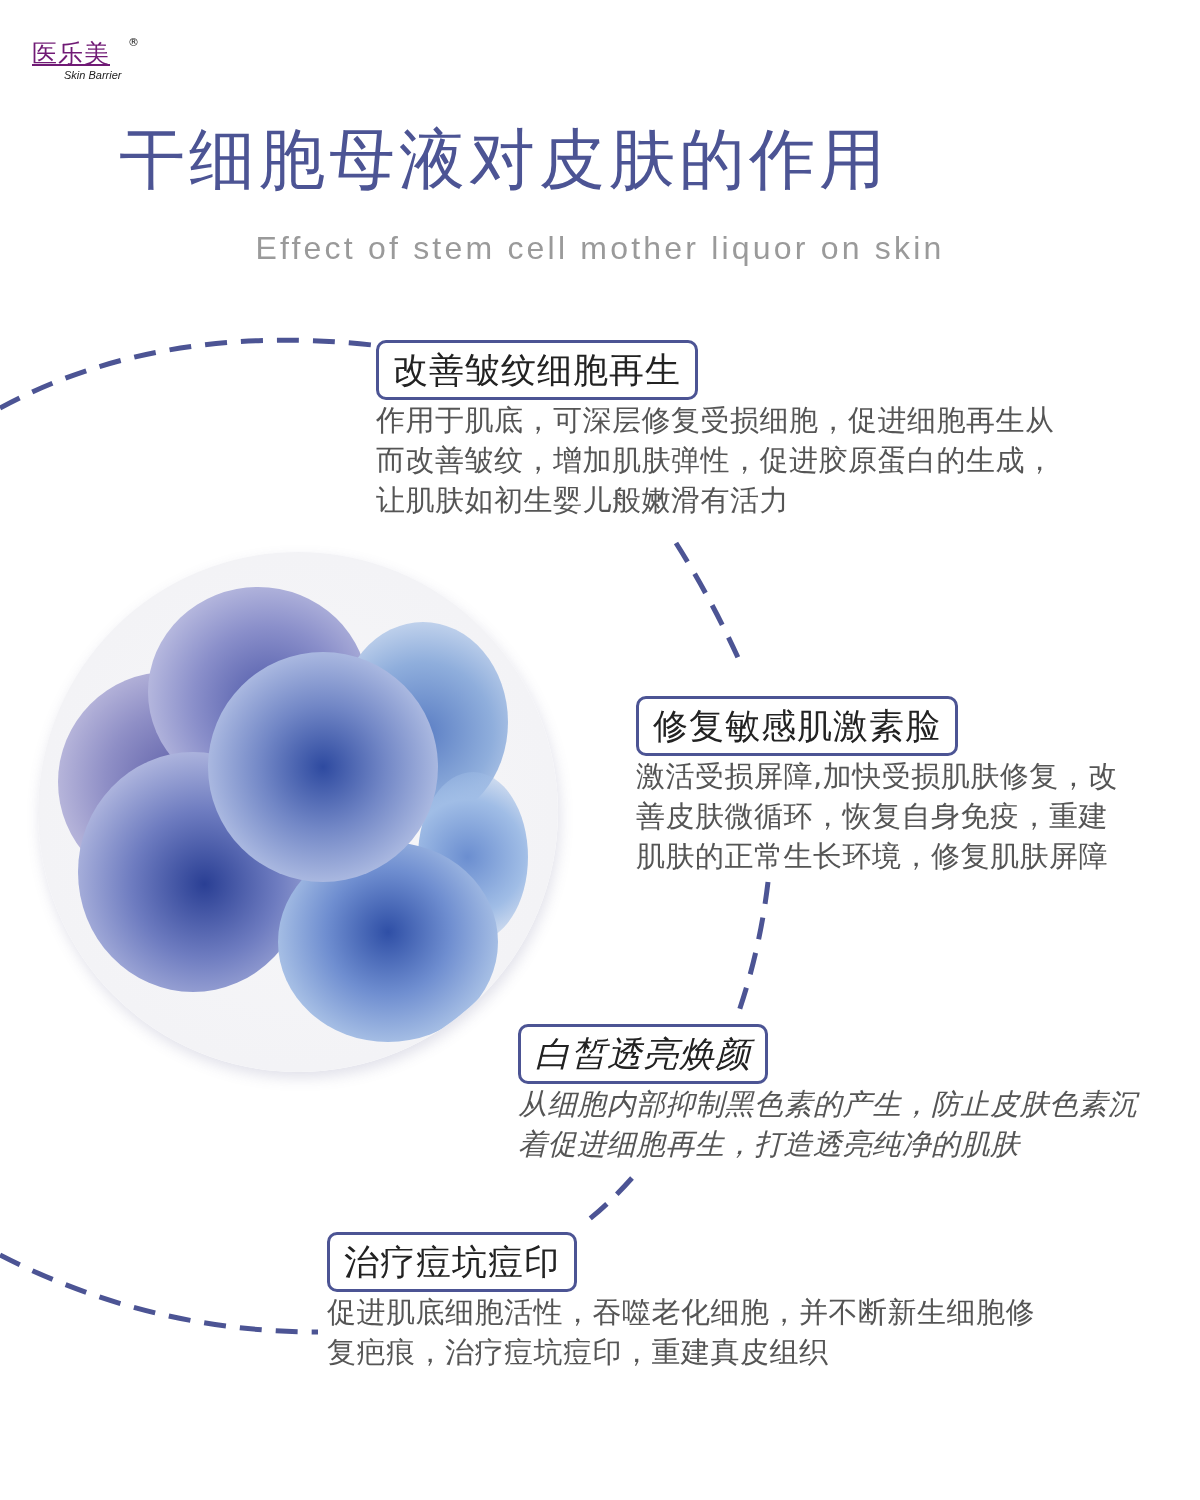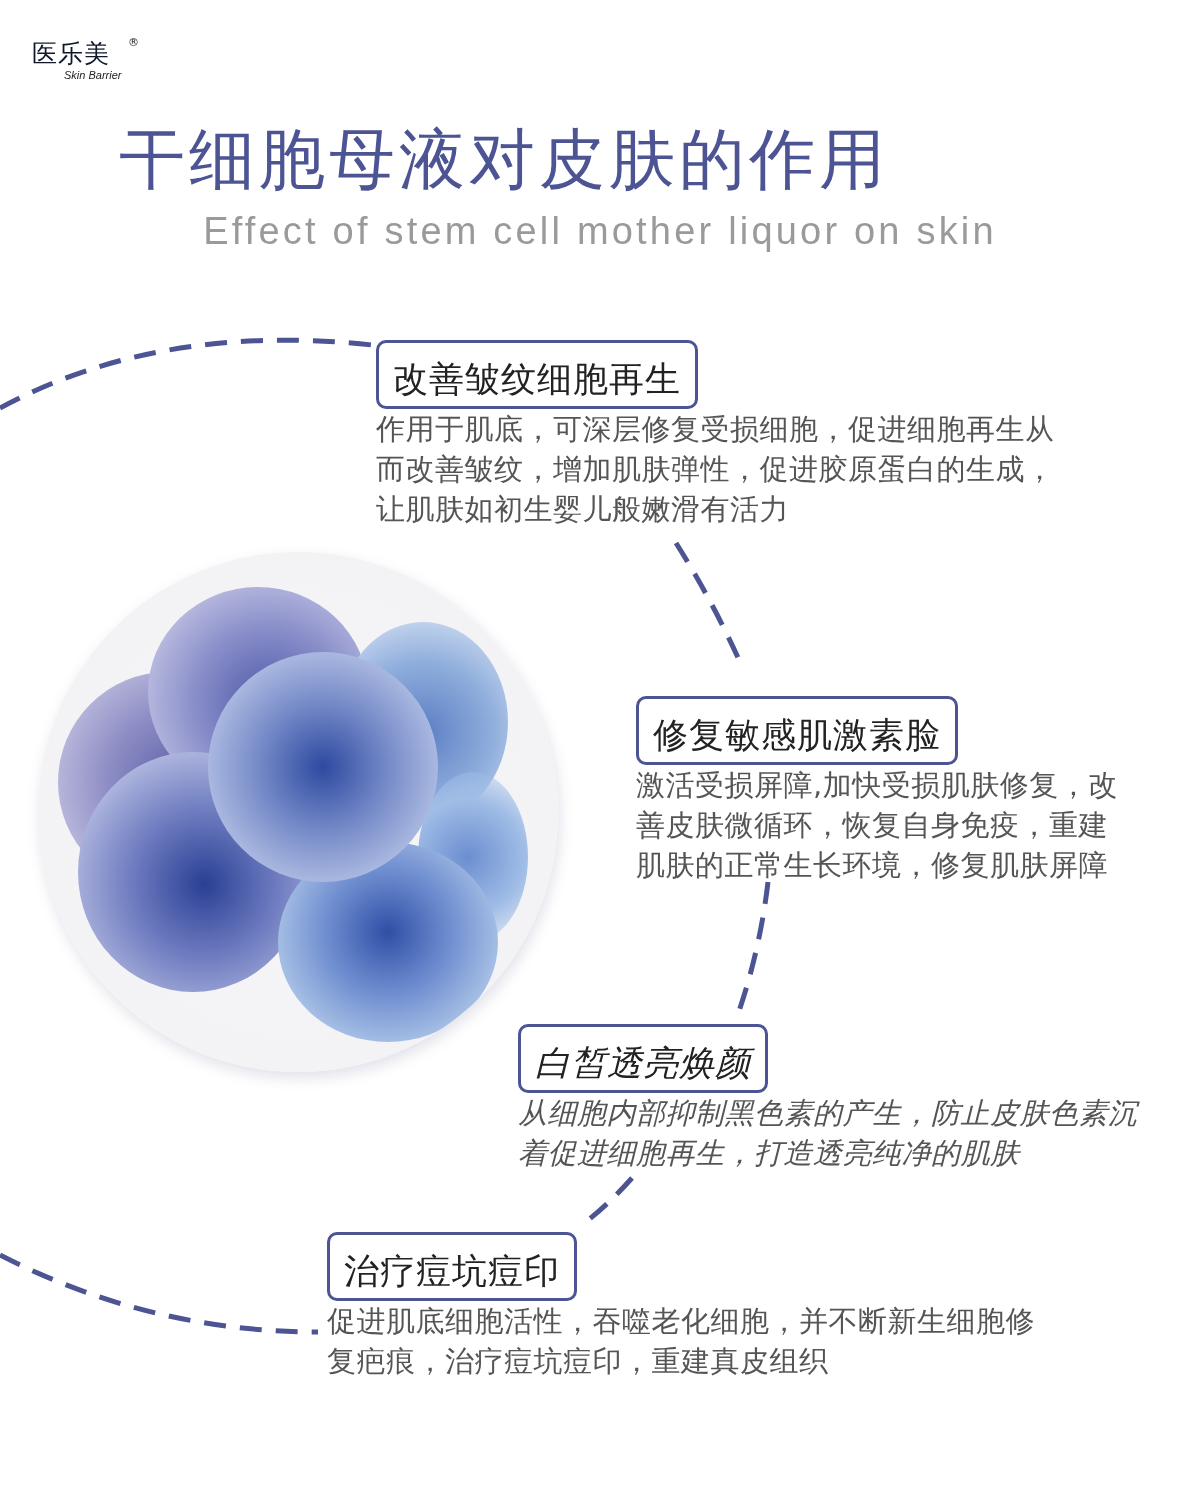--- a/index.html
+++ b/index.html
@@ -1,33 +1,33 @@
 <!DOCTYPE html>
 <html><head>
 <meta charset="utf-8">
 <style>
   html, body { margin:0; padding:0; background:#ffffff; }
   body { width:1200px; height:1500px; position:relative; overflow:hidden;
          font-family:"DejaVu Sans","Liberation Sans",sans-serif; }
   .logo { position:absolute; left:32px; top:40px; }
-  .logo-cn { font-family:"DejaVu Serif","Liberation Serif",serif; font-size:25px; color:#0f172a; letter-spacing:1px; line-height:28px; }
+  .logo-cn { font-family:"DejaVu Serif","Liberation Serif",serif; font-size:25px; color:#701a75; letter-spacing:1px; line-height:28px;text-decoration:underline; }
   .logo-reg { position:absolute; left:96px; top:-4px; font-size:11px; color:#222; }
   .logo-en { font-family:"Liberation Sans",sans-serif; font-style:italic; font-weight:normal; font-size:11px; color:#222; margin-left:32px; line-height:14px; }
   .title { position:absolute; left:0; width:1008px; top:120px; text-align:center;
            font-size:66px; color:#4c5494; letter-spacing:4px; line-height:80px; }
-  .subtitle { position:absolute; left:0; width:1200px; top:208px; text-align:center;
-              font-family:"Liberation Sans",sans-serif; font-size:38px; color:#9a9a9a; letter-spacing:3.2px; line-height:46px; }
+  .subtitle { position:absolute; left:0; width:1200px; top:225px; text-align:center;
+              font-family:"Liberation Sans",sans-serif; font-size:32px; color:#9a9a9a; letter-spacing:3.2px; line-height:46px; }
   svg.arc { position:absolute; left:0; top:0; }
   .cell { position:absolute; left:38px; top:552px; width:520px; height:520px; border-radius:50%;
           background:radial-gradient(circle at 50% 50%, #f7f7f9 0%, #f3f3f6 70%, #ececf1 100%);
           box-shadow: 2px 6px 14px rgba(90,90,140,0.18); overflow:hidden; }
   .blob { position:absolute; border-radius:50%; }
   .feature { position:absolute; }
   .feature-box { display:inline-block; border:3px solid #4c5494; border-radius:10px; background:#fff;
-                 padding:13px 14px 4px 14px; font-size:35px; color:#222; line-height:46px; letter-spacing:1px; }
+                 padding:4px 14px 4px 14px; font-size:35px; color:#222; line-height:46px; letter-spacing:1px; }
   .feature-desc { margin-top:0; font-size:29px; color:#555; line-height:40px; letter-spacing:0.5px; white-space:nowrap; }
 </style>
 </head>
 <body>
 
 <div class="logo">
   <div class="logo-cn">医乐美</div>
   <span class="logo-reg">®</span>
   <div class="logo-en">Skin Barrier</div>
 </div>

